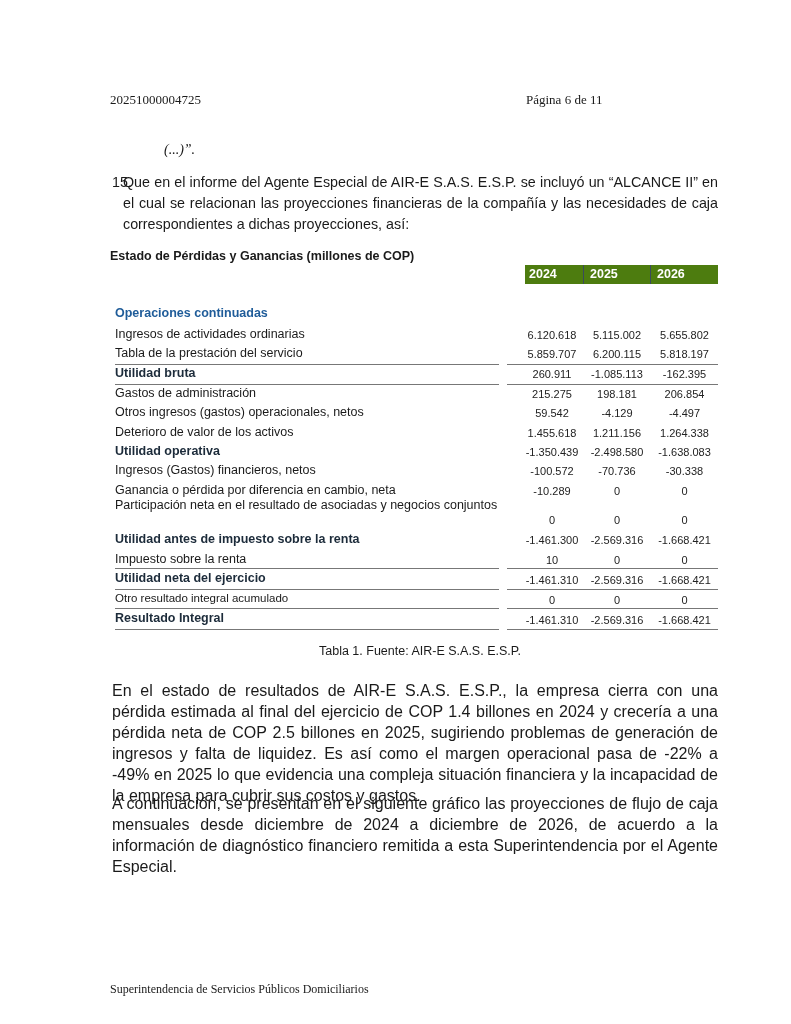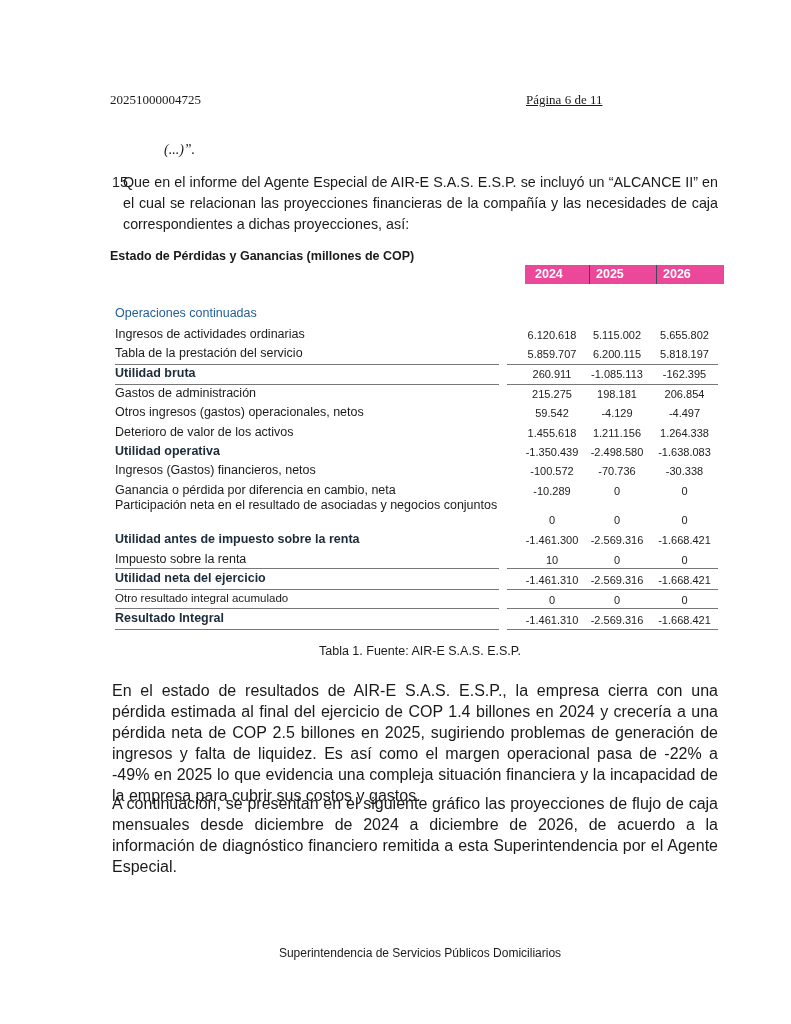--- a/index.html
+++ b/index.html
@@ -1,55 +1,55 @@
 <!DOCTYPE html>
 <html><head>
   <meta charset="utf-8">
   <style>
     html, body { margin: 0; padding: 0; background: #ffffff; }
     body { width: 791px; height: 1024px; position: relative; overflow: hidden; color: #1a1a1a; }
     .serif { font-family: "Liberation Serif", "DejaVu Serif", serif; }
     .sans { font-family: "Liberation Sans", "DejaVu Sans", sans-serif; }
 
     .header-id { position: absolute; left: 110px; top: 92px; font-size: 13px; }
-    .header-page { position: absolute; left: 526px; top: 92px; font-size: 13px; text-decoration: underline; }
+    .header-page { position: absolute; left: 526px; top: 92px; font-size: 13px; }
     .quote-end { position: absolute; left: 164px; top: 142px; font-size: 14px; font-style: italic; }
 
     .item15 { position: absolute; left: 112px; top: 172px; width: 606px; font-size: 14.3px; line-height: 21px; }
     .item15 .num { position: absolute; left: 0; top: 0; }
     .item15 .body { margin-left: 11px; text-align: justify; }
 
     .table-title { position: absolute; left: 110px; width: 620px; top: 249px; text-align: left; font-size: 12.5px; font-weight: bold; }
 
-    .year-header { position: absolute; left: 525px; top: 265px; width: 193px; height: 19px; background: #ec4899; display: flex; padding-left: 6px; }
+    .year-header { position: absolute; left: 525px; top: 265px; width: 193px; height: 19px; background: #4d7c0f; display: flex; }
     .year-header .yr { color: #ffffff; font-weight: bold; font-size: 12.5px; line-height: 19px; padding-left: 4px; box-sizing: border-box; }
     .year-header .yr.y1 { width: 59px; border-right: 1px solid #3a4a5c; }
     .year-header .yr.y2 { width: 67px; border-right: 1px solid #3a4a5c; padding-left: 6px; }
     .year-header .yr.y3 { width: 67px; padding-left: 6px; }
 
-    .section-head { position: absolute; left: 115px; top: 306px; font-size: 12.5px; font-weight: normal; color: #1f5c99; }
+    .section-head { position: absolute; left: 115px; top: 306px; font-size: 12.5px; font-weight: bold; color: #1f5c99; }
 
     .pl-row { position: absolute; left: 115px; width: 603px; font-size: 12.5px; }
     .pl-row .label { position: absolute; left: 0; top: 0; width: 395px; }
     .pl-row .label.bold { font-weight: bold; color: #1c2b3a; }
     .pl-row .label.small { font-size: 11.5px; }
     .pl-row .val { position: absolute; top: 2px; font-size: 11px; text-align: center; color: #222; }
     .pl-row .v1 { left: 406px; width: 62px; }
     .pl-row .v2 { left: 470px; width: 64px; }
     .pl-row .v3 { left: 536px; width: 67px; }
     .uline-label { position: absolute; left: 0; width: 384px; border-top: 1px solid #777; }
     .uline-val { position: absolute; left: 392px; width: 211px; border-top: 1px solid #777; }
 
     .caption { position: absolute; left: 110px; width: 620px; top: 644px; text-align: center; font-size: 12.5px; }
 
     .para { position: absolute; left: 112px; width: 606px; font-size: 16px; line-height: 21px; text-align: justify; text-align-last: left; }
     .para1 { top: 680px; }
     .para2 { top: 793px; }
 
-    .footer { position: absolute; left: 110px; width: 620px; top: 946px; text-align: center; font-size: 12px; line-height: 15px; }
+    .footer { position: absolute; left: 110px; width: 620px; top: 982px; font-size: 12px; line-height: 15px; font-family: Liberation Serif, serif; }
   </style>
 </head>
 <body>
 
 <div>
   <div class="header-id serif">20251000004725</div>
   <div class="header-page serif">Página 6 de 11</div>
 </div>
 
 <div class="quote-end serif">(...)”.</div>

